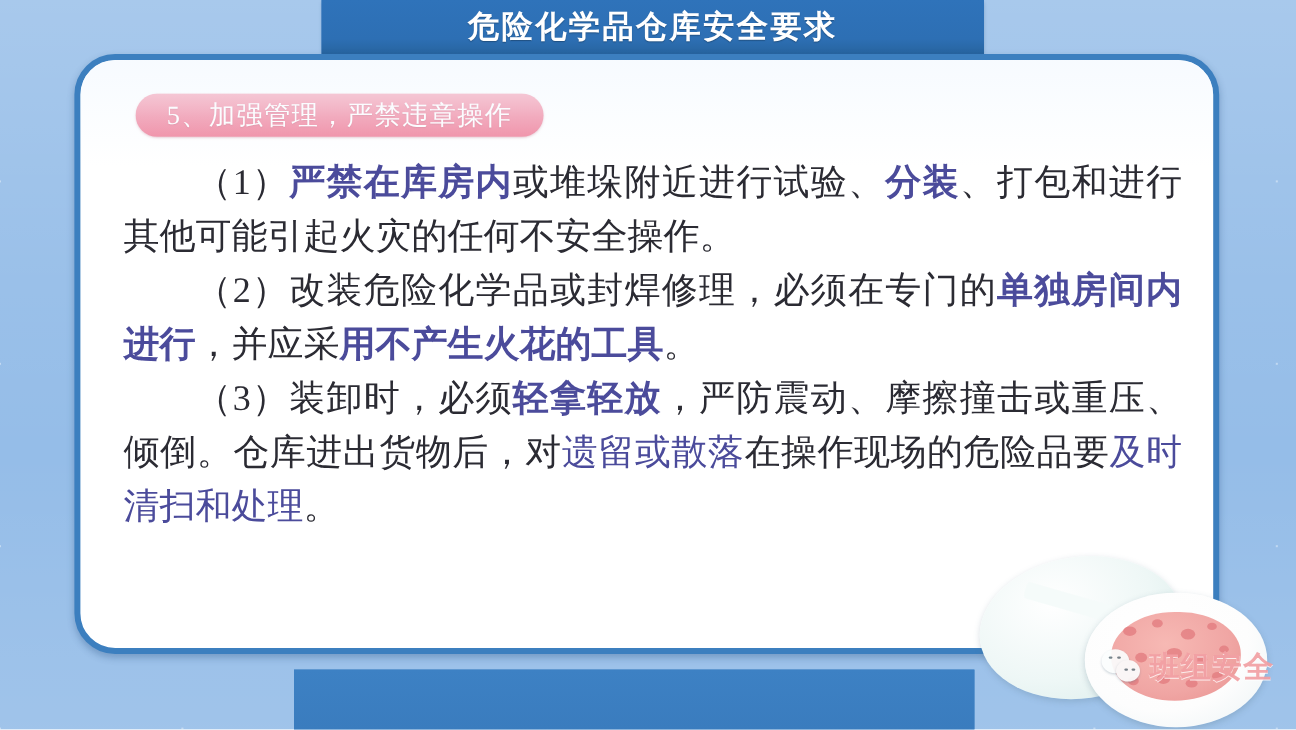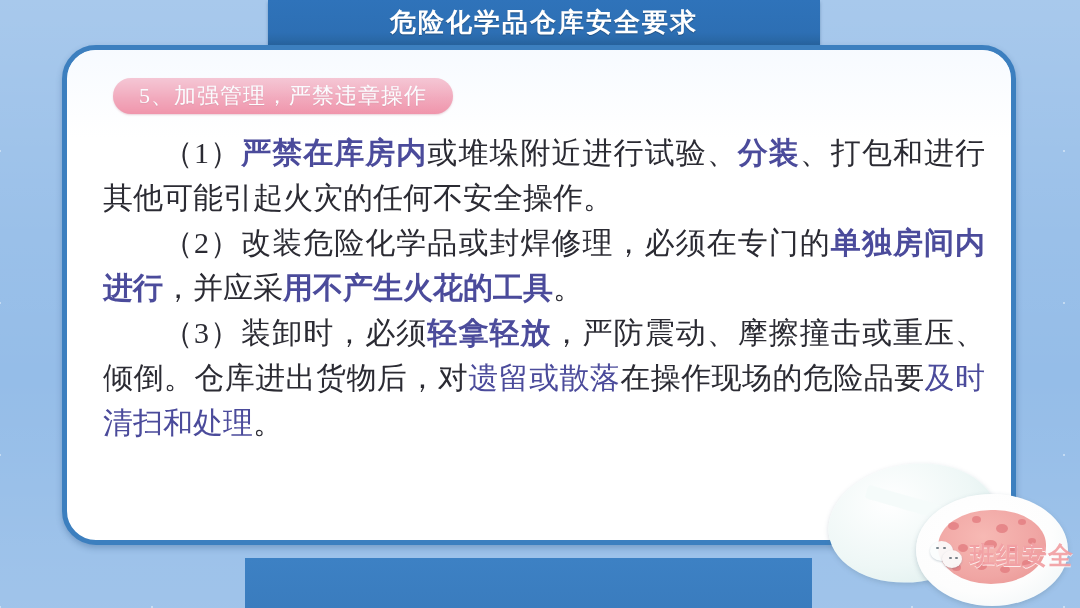--- a/index.html
+++ b/index.html
@@ -113,21 +113,21 @@
   #body-text p {
     text-indent: 2em;
     margin: 0;
   }
   .hl { color: #4b4b9b; }            
   .hl-b { color: #4b4b9b; font-weight: bold; }  
 
   
   #watermark {
     position: absolute;
-    right: 0; bottom: 0;
+    right: 12px; bottom: 0;
     width: 260px; height: 150px;
     pointer-events: none;
   }
   #plate-back {
     position: absolute;
     left: 8px; top: 6px;
     width: 170px; height: 118px;
     border-radius: 50%;
     background: radial-gradient(ellipse at 38% 30%, #ffffff 0%, #eef7f6 55%, #d8ebe9 100%);
     box-shadow: 0 2px 5px rgba(90,120,140,.28);

